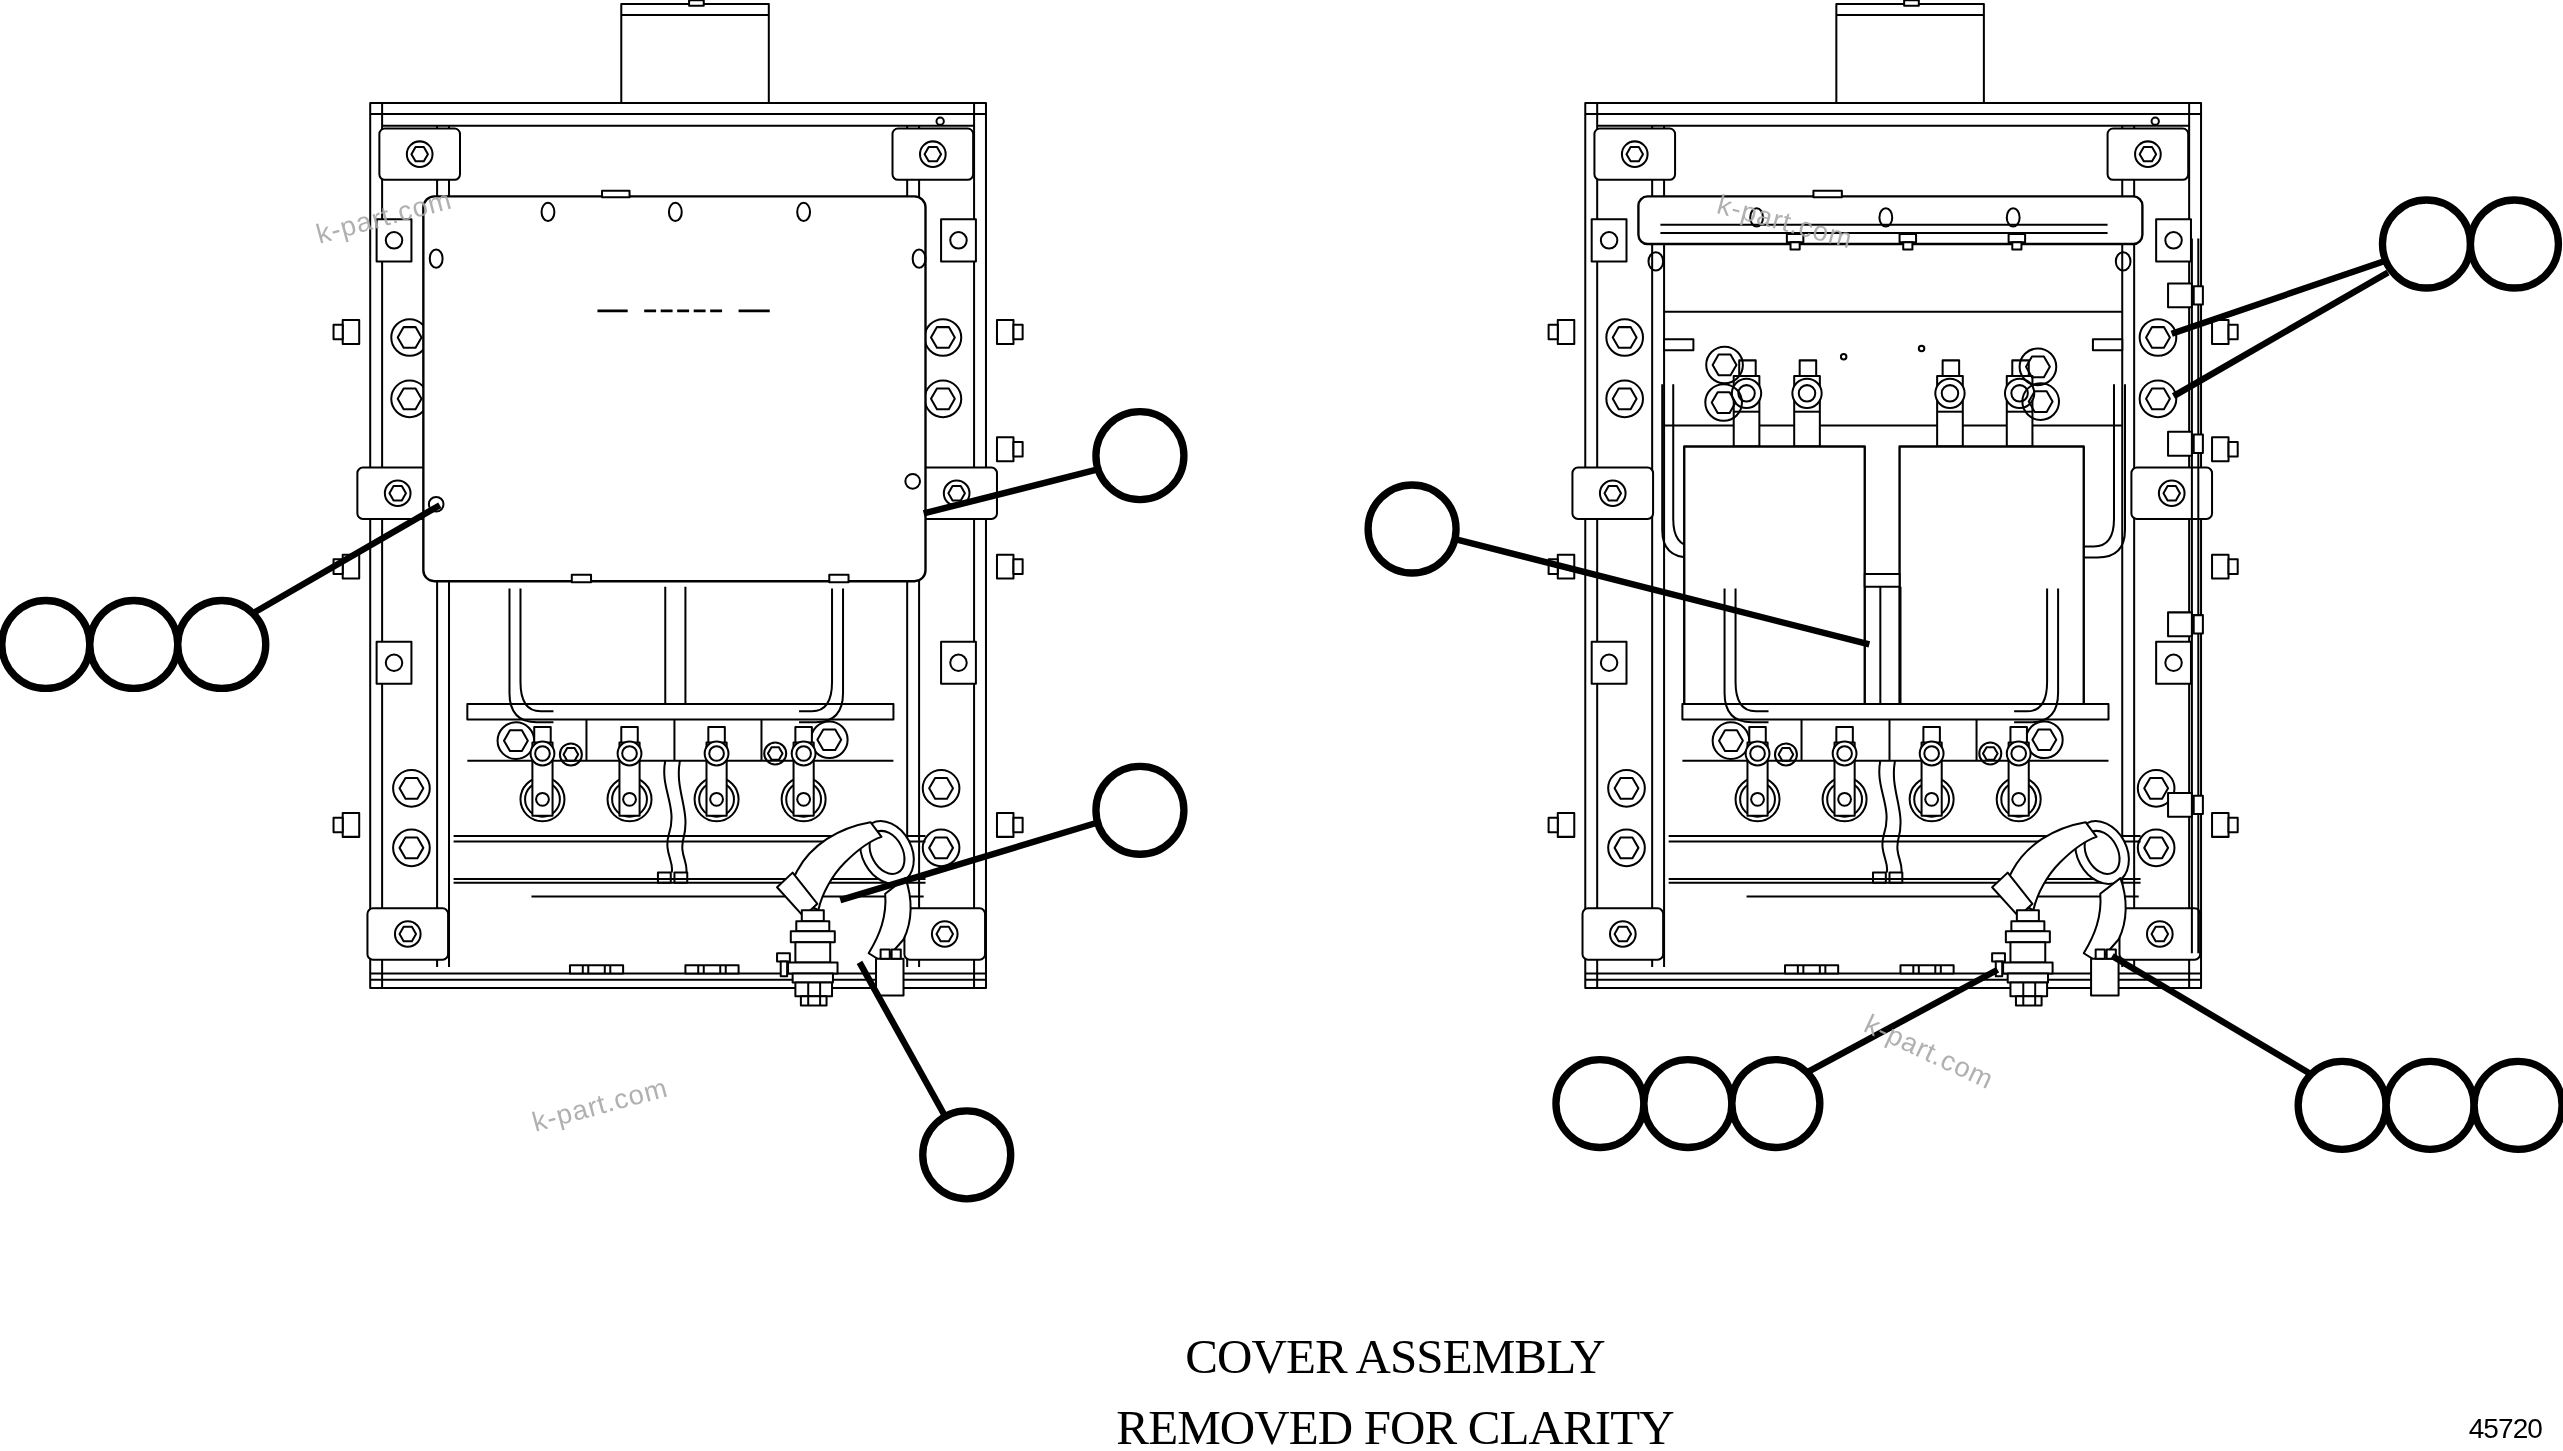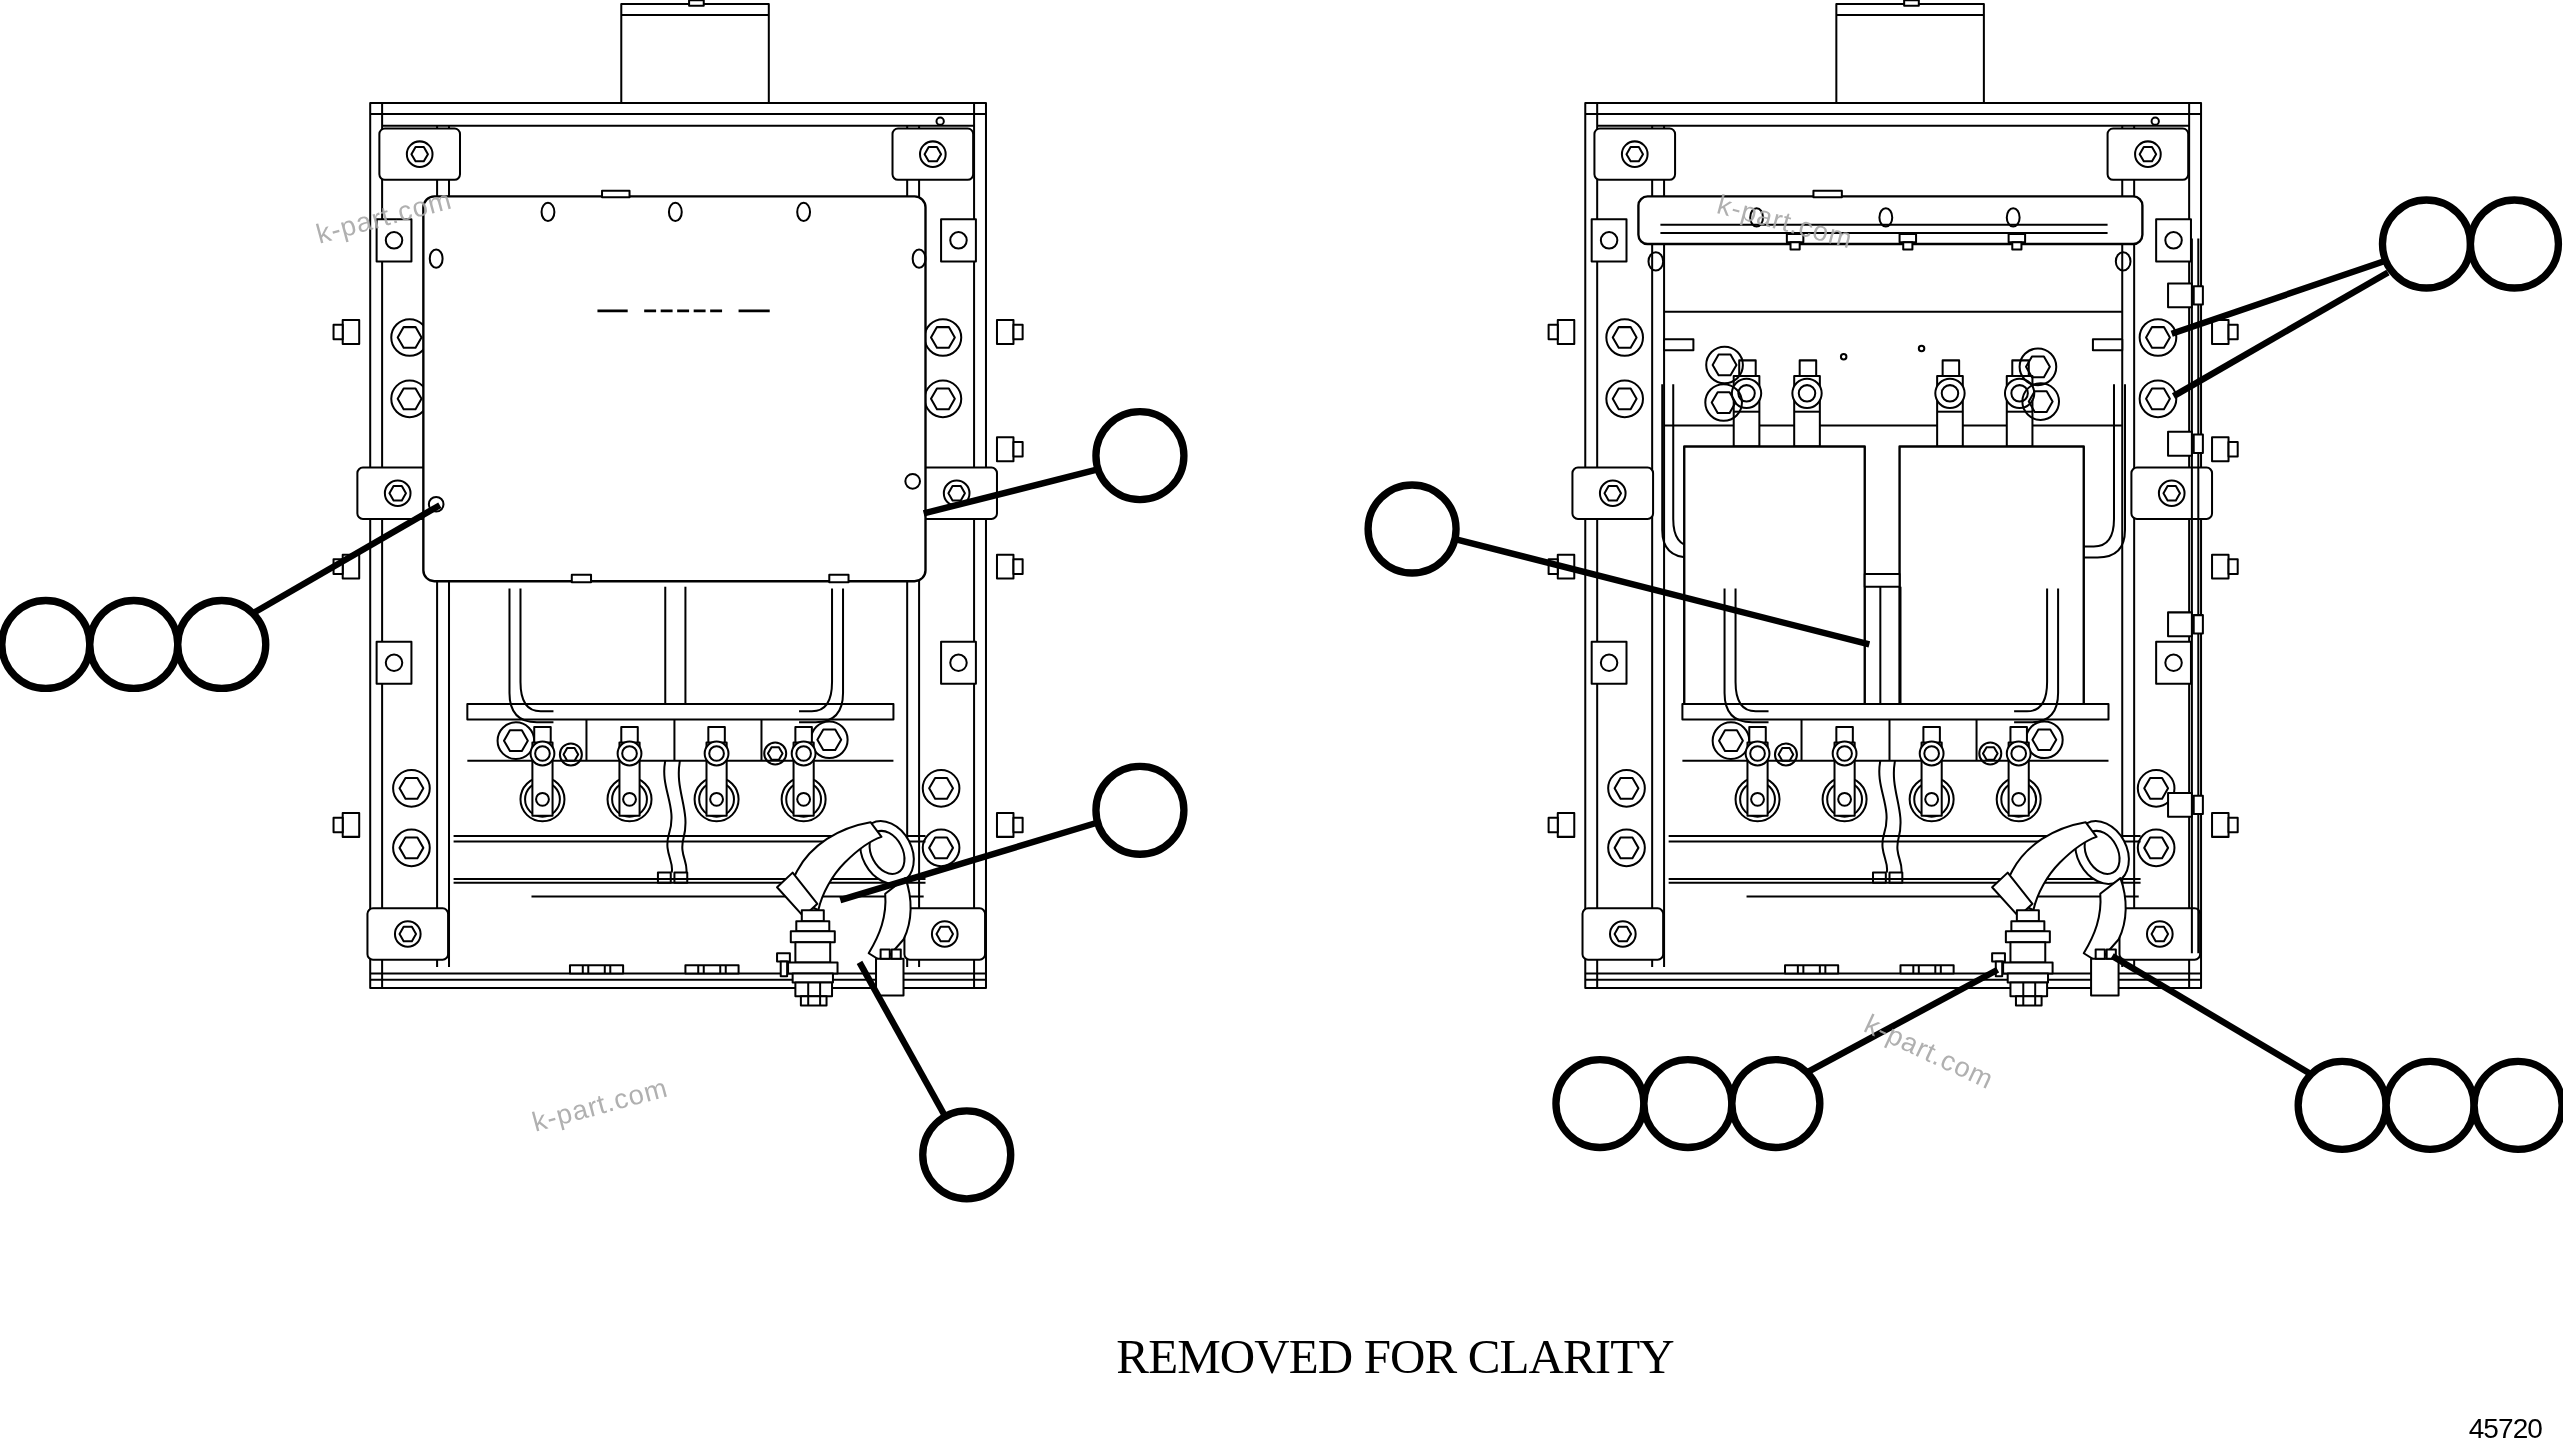--- a/index.html
+++ b/index.html
@@ -307,20 +307,21 @@
           <circle cx="1938" cy="1204" r="48" fill="#fff" stroke="#000000" stroke-width="8"></circle>
           <line x1="2522" y1="1172" x2="2305" y2="1043" stroke="#000000" stroke-width="7"></line>
           <circle cx="2556" cy="1206" r="48" fill="#fff" stroke="#000000" stroke-width="8"></circle>
           <circle cx="2652" cy="1206" r="48" fill="#fff" stroke="#000000" stroke-width="8"></circle>
           <circle cx="2748" cy="1206" r="48" fill="#fff" stroke="#000000" stroke-width="8"></circle>
         </g>
   </g>
 </svg>
 
 <div class="caption">
+  <div>COVER ASSEMBLY</div>
   <div>REMOVED FOR CLARITY</div>
 </div>
 
 <div class="drawing-number">45720</div>
 
 <div id="watermark-layer">
       <div class="watermark" style="left: 384px; top: 217px; color: rgb(168, 168, 168); transform: translate(-50%, -50%) rotate(-15deg);">k-part.com</div>
       <div class="watermark" style="left: 1785px; top: 222px; color: rgb(168, 168, 168); transform: translate(-50%, -50%) rotate(15deg);">k-part.com</div>
       <div class="watermark" style="left: 600px; top: 1105px; color: rgb(168, 168, 168); transform: translate(-50%, -50%) rotate(-15deg);">k-part.com</div>
       <div class="watermark" style="left: 1929px; top: 1052px; color: rgb(168, 168, 168); transform: translate(-50%, -50%) rotate(25deg);">k-part.com</div>

